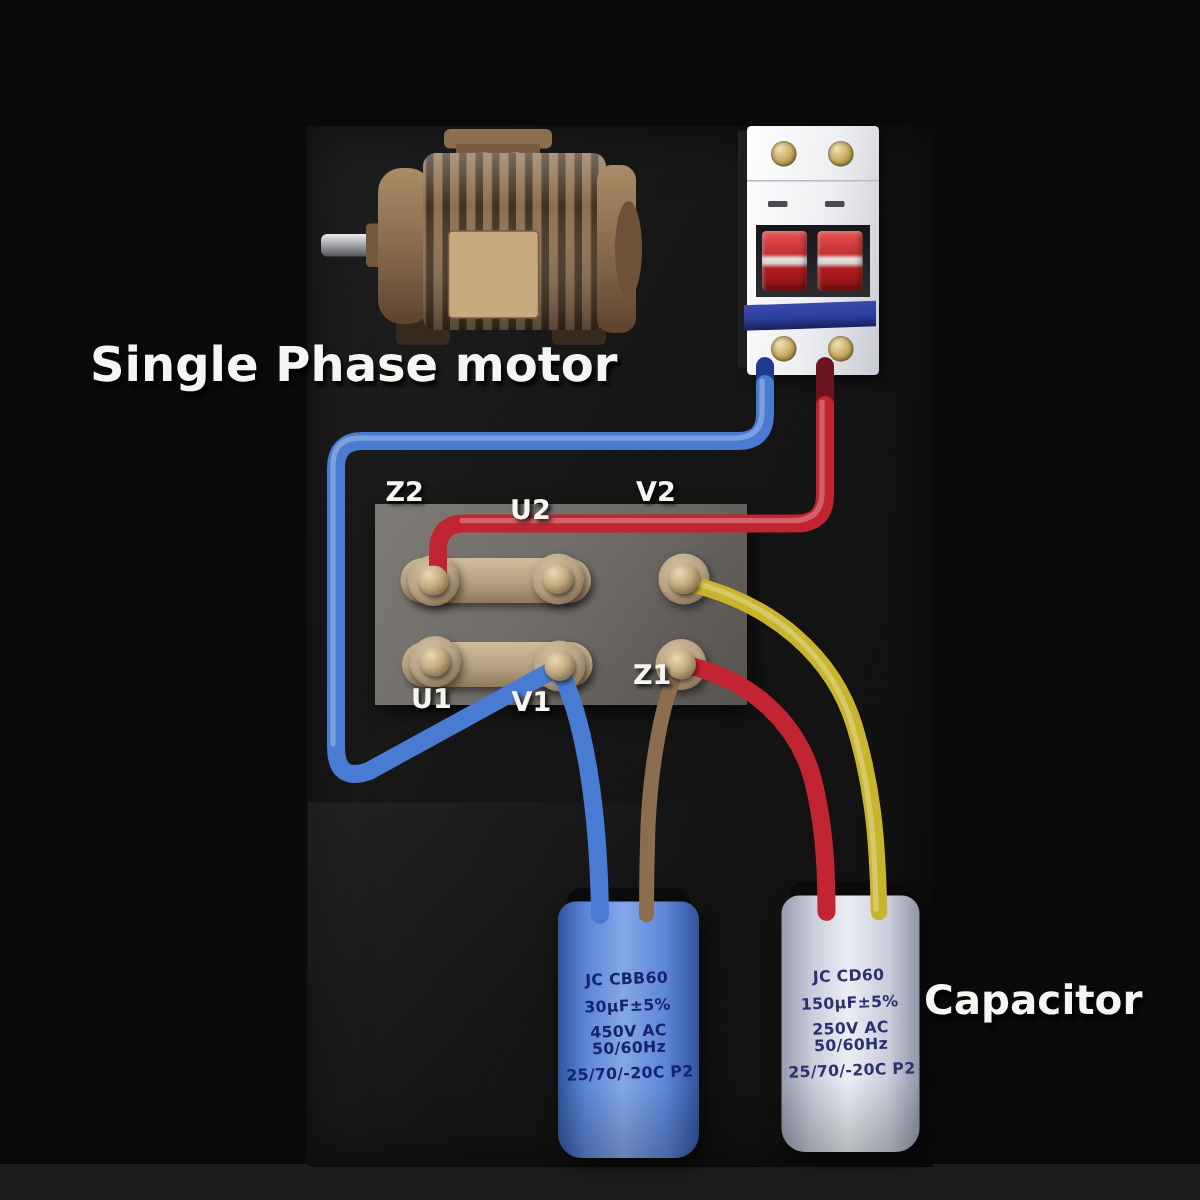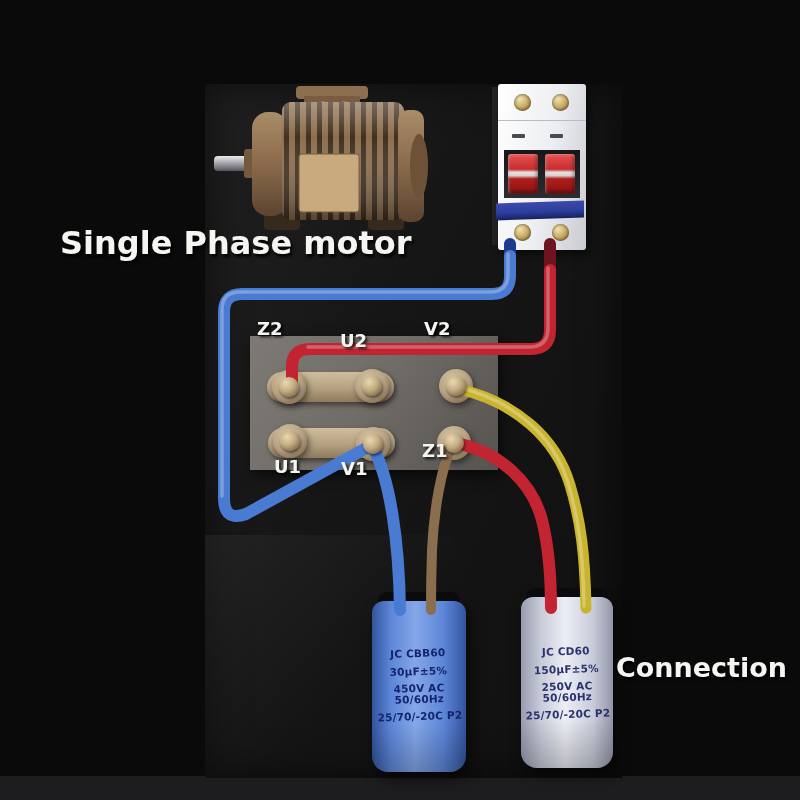--- a/index.html
+++ b/index.html
@@ -223,15 +223,15 @@
   <div class="term-lbl" style="left:257px;top:318px;">Z2</div>
   <div class="term-lbl" style="left:340px;top:330px;">U2</div>
   <div class="term-lbl" style="left:424px;top:318px;">V2</div>
   <div class="term-lbl" style="left:274px;top:456px;">U1</div>
   <div class="term-lbl" style="left:341px;top:458px;">V1</div>
   <div class="term-lbl" style="left:422px;top:440px;">Z1</div>
 
   <div class="lbl fwd-lbl">
     <br>
   </div>
-  <div class="lbl cap-lbl">Connection</div>
+  <div class="lbl cap-lbl">Capacitor</div>
 
 </div>
 
 </body></html>

